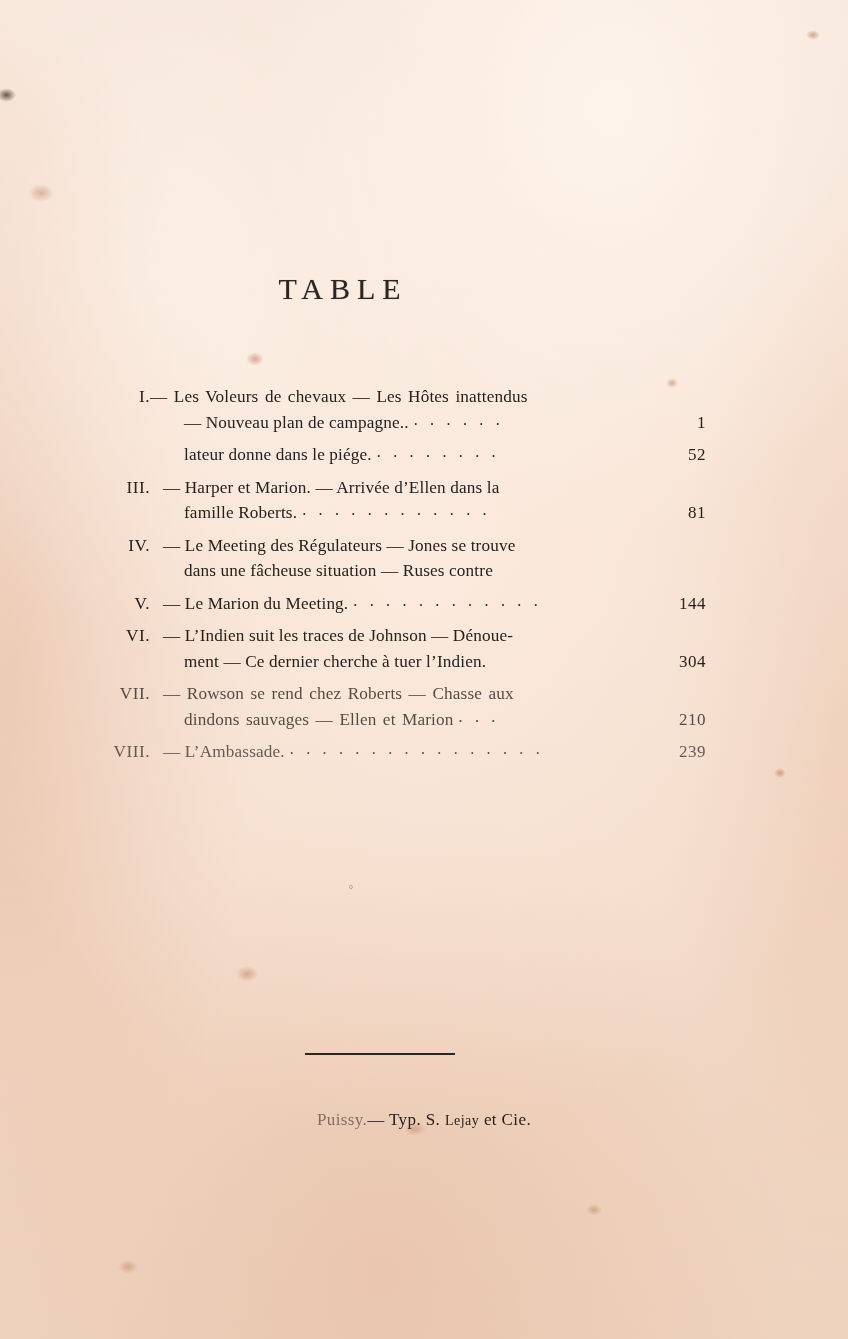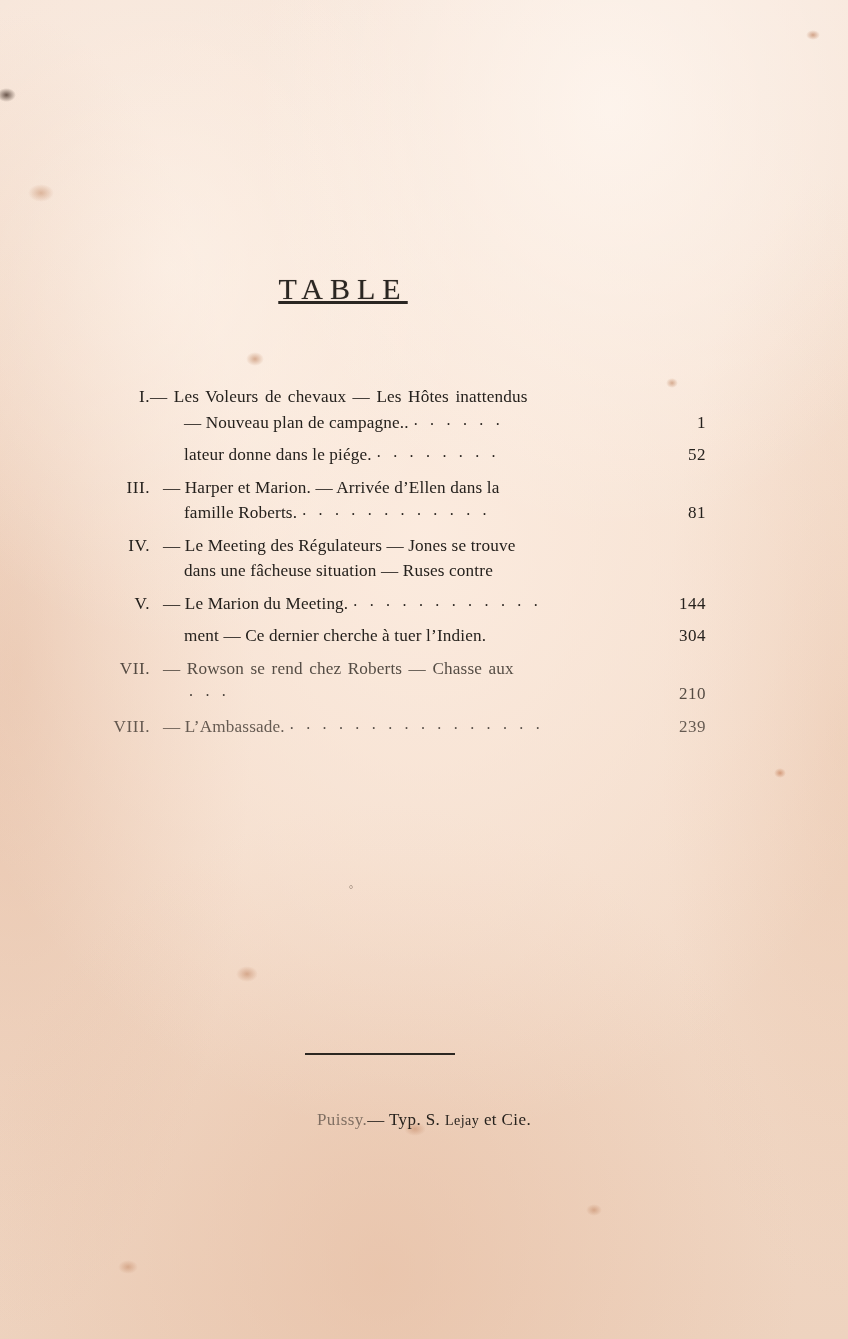--- a/index.html
+++ b/index.html
@@ -46,21 +46,20 @@
     position: absolute;
     left: 0;
     top: 272px;
     width: 686px;
     text-align: center;
     font-size: 30px;
     letter-spacing: 7px;
     color: #2a2622;
     font-family: "Liberation Serif", serif;
     text-shadow: 0 0 1px rgba(60,45,35,0.45);
-    text-decoration: underline;
   }
 
   .toc {
     position: absolute;
     left: 106px;
     top: 384px;
     width: 600px;
   }
 
   .entry {
@@ -229,34 +228,40 @@
       <div class="line first">
         <span class="rom">V.</span>
         <span class="dash"></span>
         <span class="txt">— Le Marion du Meeting.</span>
         <span class="leader">. . . . . . . . . . . .</span>
         <span class="pg">144</span>
       </div>
     </div>
 
     <div class="entry">
+      <div class="line first">
+        <span class="rom">VI.</span>
+        <span class="dash"></span>
+        <span class="txt">— L’Indien suit les traces  de Johnson — Dénoue-</span>
+      </div>
       <div class="line cont">
         <span class="txt">ment — Ce dernier  cherche à tuer l’Indien.</span>
         <span class="leader"></span>
         <span class="pg">304</span>
       </div>
     </div>
 
     <div class="entry fade1 blur-light">
       <div class="line first">
         <span class="rom">VII.</span>
         <span class="dash"></span>
         <span class="txt spread">— Rowson se rend  chez Roberts — Chasse aux</span>
       </div>
       <div class="line cont">
+        <span class="txt spread">dindons sauvages  — Ellen et Marion</span>
         <span class="leader">. . .</span>
         <span class="pg">210</span>
       </div>
     </div>
 
     <div class="entry fade2 blur-mid">
       <div class="line first">
         <span class="rom">VIII.</span>
         <span class="dash"></span>
         <span class="txt">— L’Ambassade.</span>

